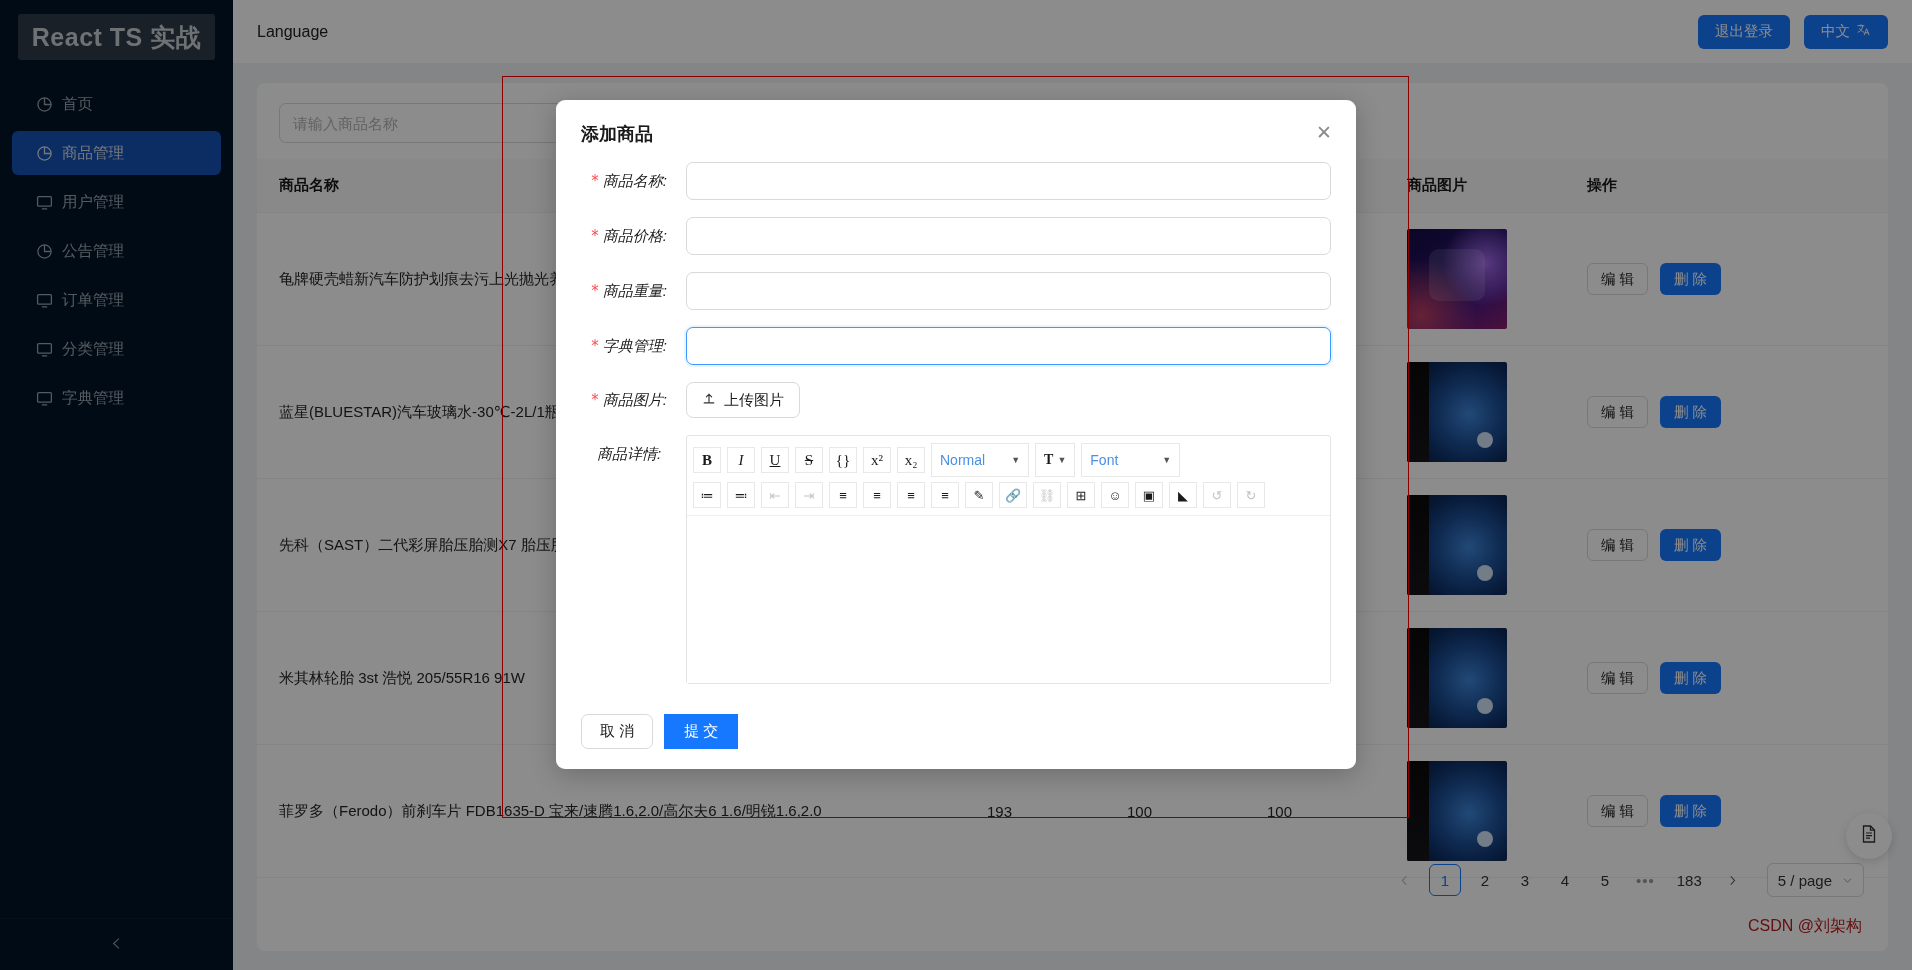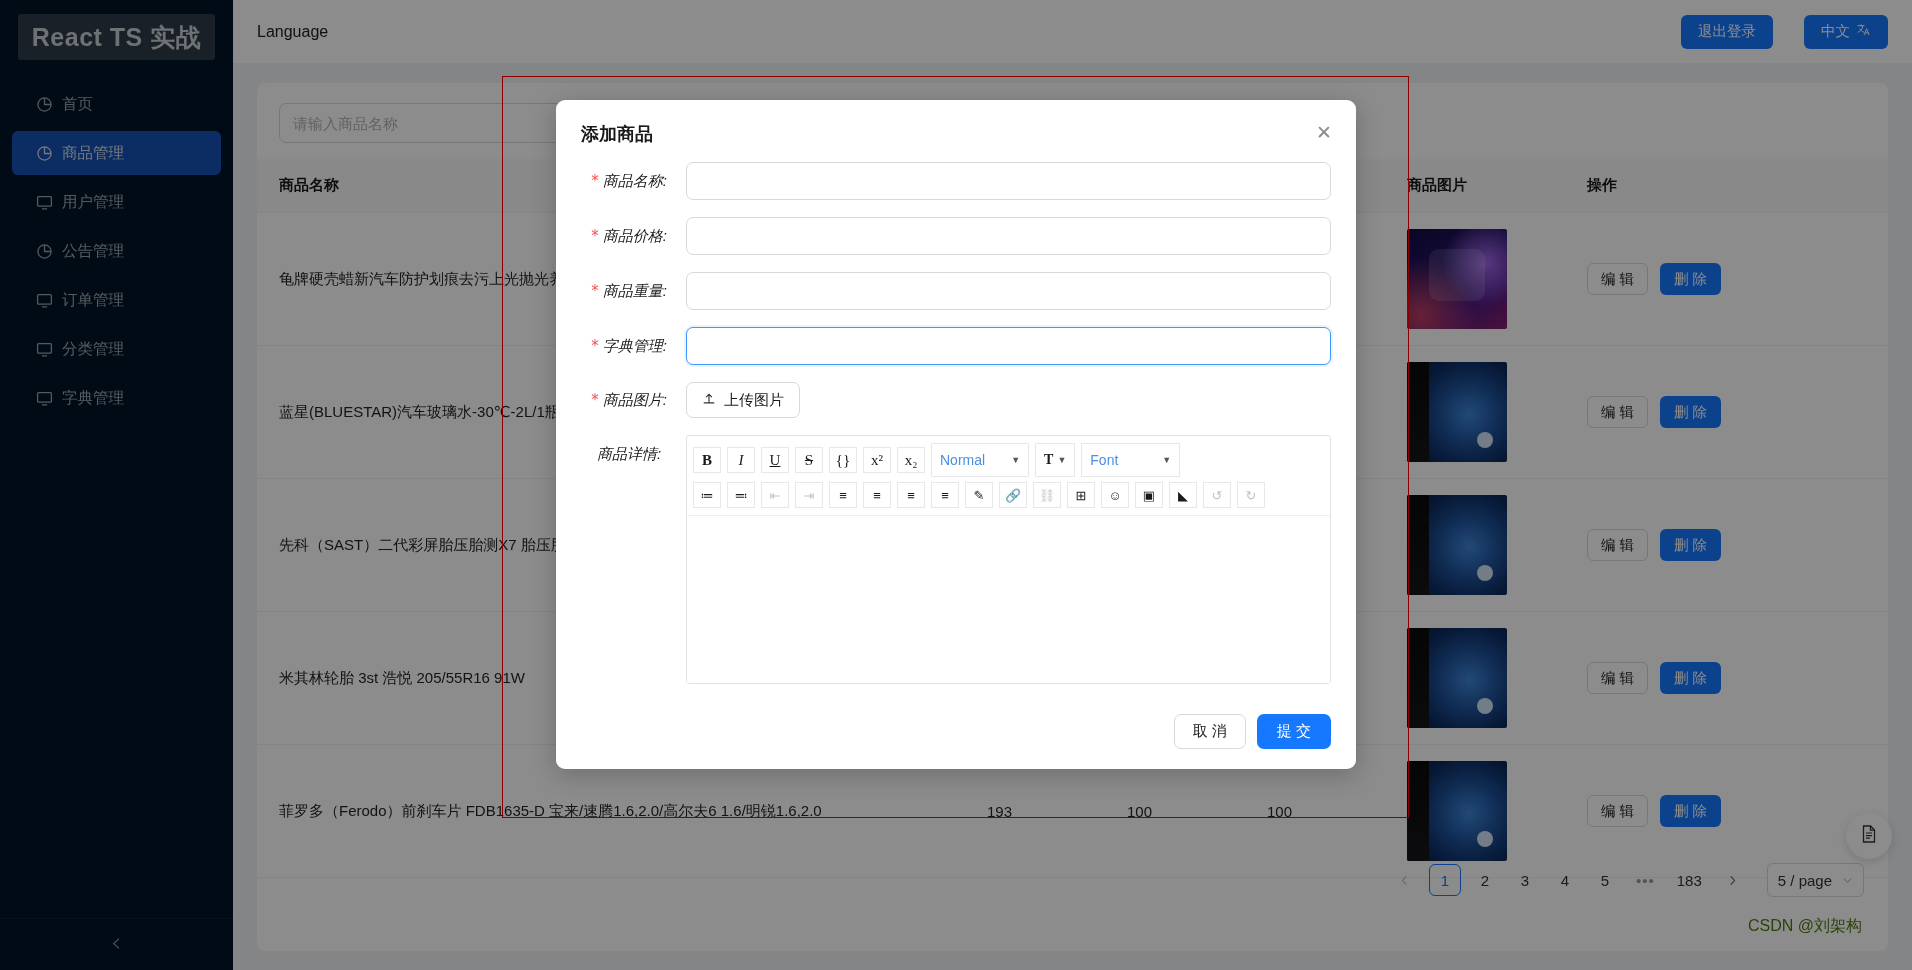--- a/index.html
+++ b/index.html
@@ -42,21 +42,21 @@
   }
 
   
   .main { flex: 1; height: 970px; display: flex; flex-direction: column; background: #f0f2f5; }
 
   .topbar {
     height: 63px; background: #fff; display: flex; align-items: center;
     padding: 0 24px; flex: 0 0 63px;
   }
   .topbar-left { font-size: 16px; color: #222; }
-  .topbar-right { margin-left: auto; display: flex; gap: 31px; align-items: center; }
+  .topbar-right { margin-left: auto; display: flex; gap: 14px; align-items: center; }
   .btn-primary {
     background: #1677ff; color: #fff; border: none; border-radius: 6px;
     height: 34px; padding: 0 17px; font-size: 14.5px; cursor: pointer;
     font-family: inherit; white-space: nowrap;
   }
   .btn-lang { display: flex; align-items: center; gap: 7px; }
 
   .content { flex: 1; padding: 20px 24px 0 24px; overflow: hidden; }
   .card { background: #fff; border-radius: 8px; padding: 16px 0 0 0; height: 868px; position: relative; }
 
@@ -138,21 +138,21 @@
     display: flex; align-items: center; gap: 10px; font-size: 15px; color: #333;
     margin-left: 10px; cursor: pointer; background: #fff;
   }
   .float-doc {
     position: absolute; right: -4px; bottom: 92px; width: 46px; height: 46px;
     border-radius: 50%; background: #fff; box-shadow: 0 3px 10px rgba(0,0,0,.14);
     display: flex; align-items: center; justify-content: center; cursor: pointer;
   }
   .watermark {
     position: absolute; right: 26px; bottom: 14px;
-    font-size: 16px; color: #4d7c0f; white-space: nowrap;
+    font-size: 16px; color: #b91c1c; white-space: nowrap;
   }
 
   
   .red-rect {
     position: absolute; left: 502px; top: 76px; width: 907px; height: 742px;
     border: 1px solid #ff0000; pointer-events: none; z-index: 40;
   }
 
   
   .mask {
@@ -205,28 +205,28 @@
   .ed-btn.dim { color: #c4c4c4; }
   .ed-sel {
     height: 26px; border: 1px solid #e8e8e8; background: #fff; color: #4a90e2;
     font-size: 14px; display: inline-flex; align-items: center; padding: 16px 8px;
     gap: 26px; cursor: pointer; margin-right: 5px; font-family: inherit;
   }
   .ed-sel.font-sel { gap: 44px; }
   .caret { font-size: 9px; color: #555; }
   .ed-body { height: 168px; background: #fff; border-top: 1px solid #efefef; }
 
-  .modal-footer { display: flex; justify-content: flex-end; gap: 11px; margin-top: 30px; }
+  .modal-footer { display: flex; gap: 11px; margin-top: 30px; }
   .btn-cancel {
     height: 35px; padding: 0 18px; border: 1px solid #d9d9d9; background: #fff;
     border-radius: 7px; font-size: 15px; color: #1a1a1a; cursor: pointer; font-family: inherit;
   }
   .btn-submit {
     height: 35px; padding: 0 20px; border: none; background: #1677ff; color: #fff;
-    border-radius: 7px; font-size: 15px; cursor: pointer; font-family: inherit;
+    border-radius: 0; font-size: 15px; cursor: pointer; font-family: inherit;
   }
 </style>
 </head>
 <body>
 
 <div id="app">
 
   <aside class="sidebar">
     <div class="logo">
       <span class="logo-text">React TS 实战</span>

